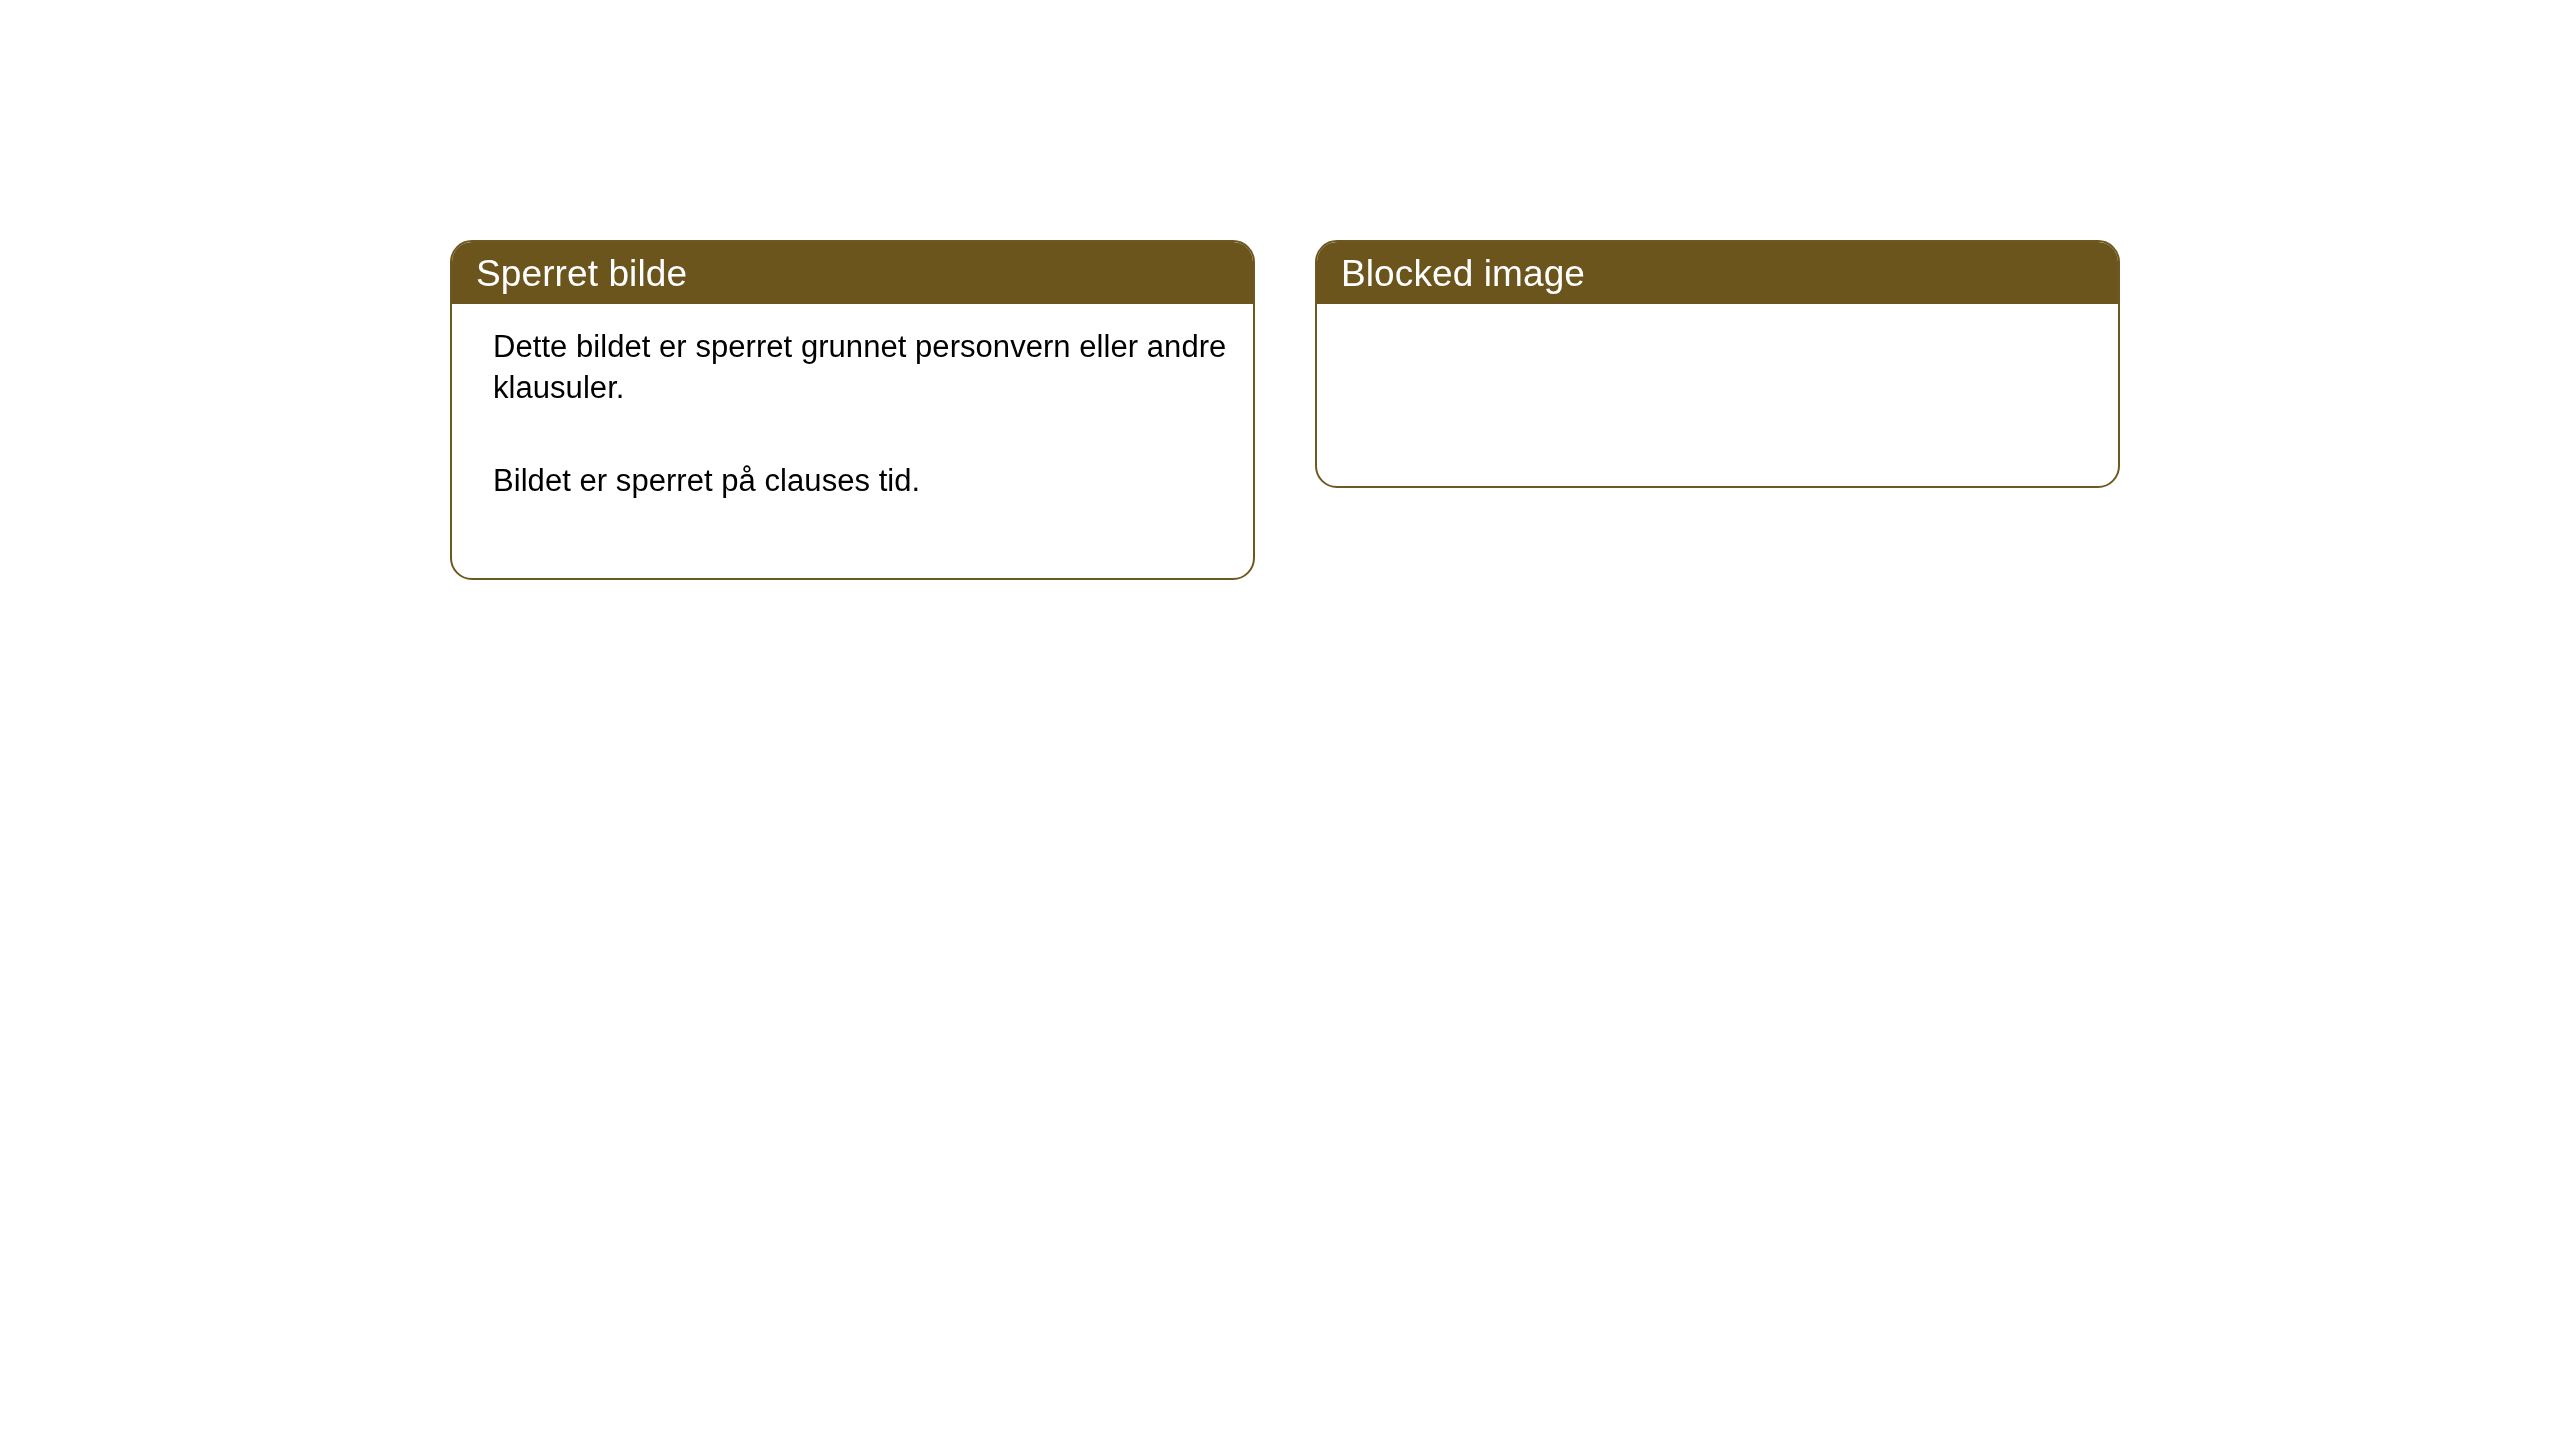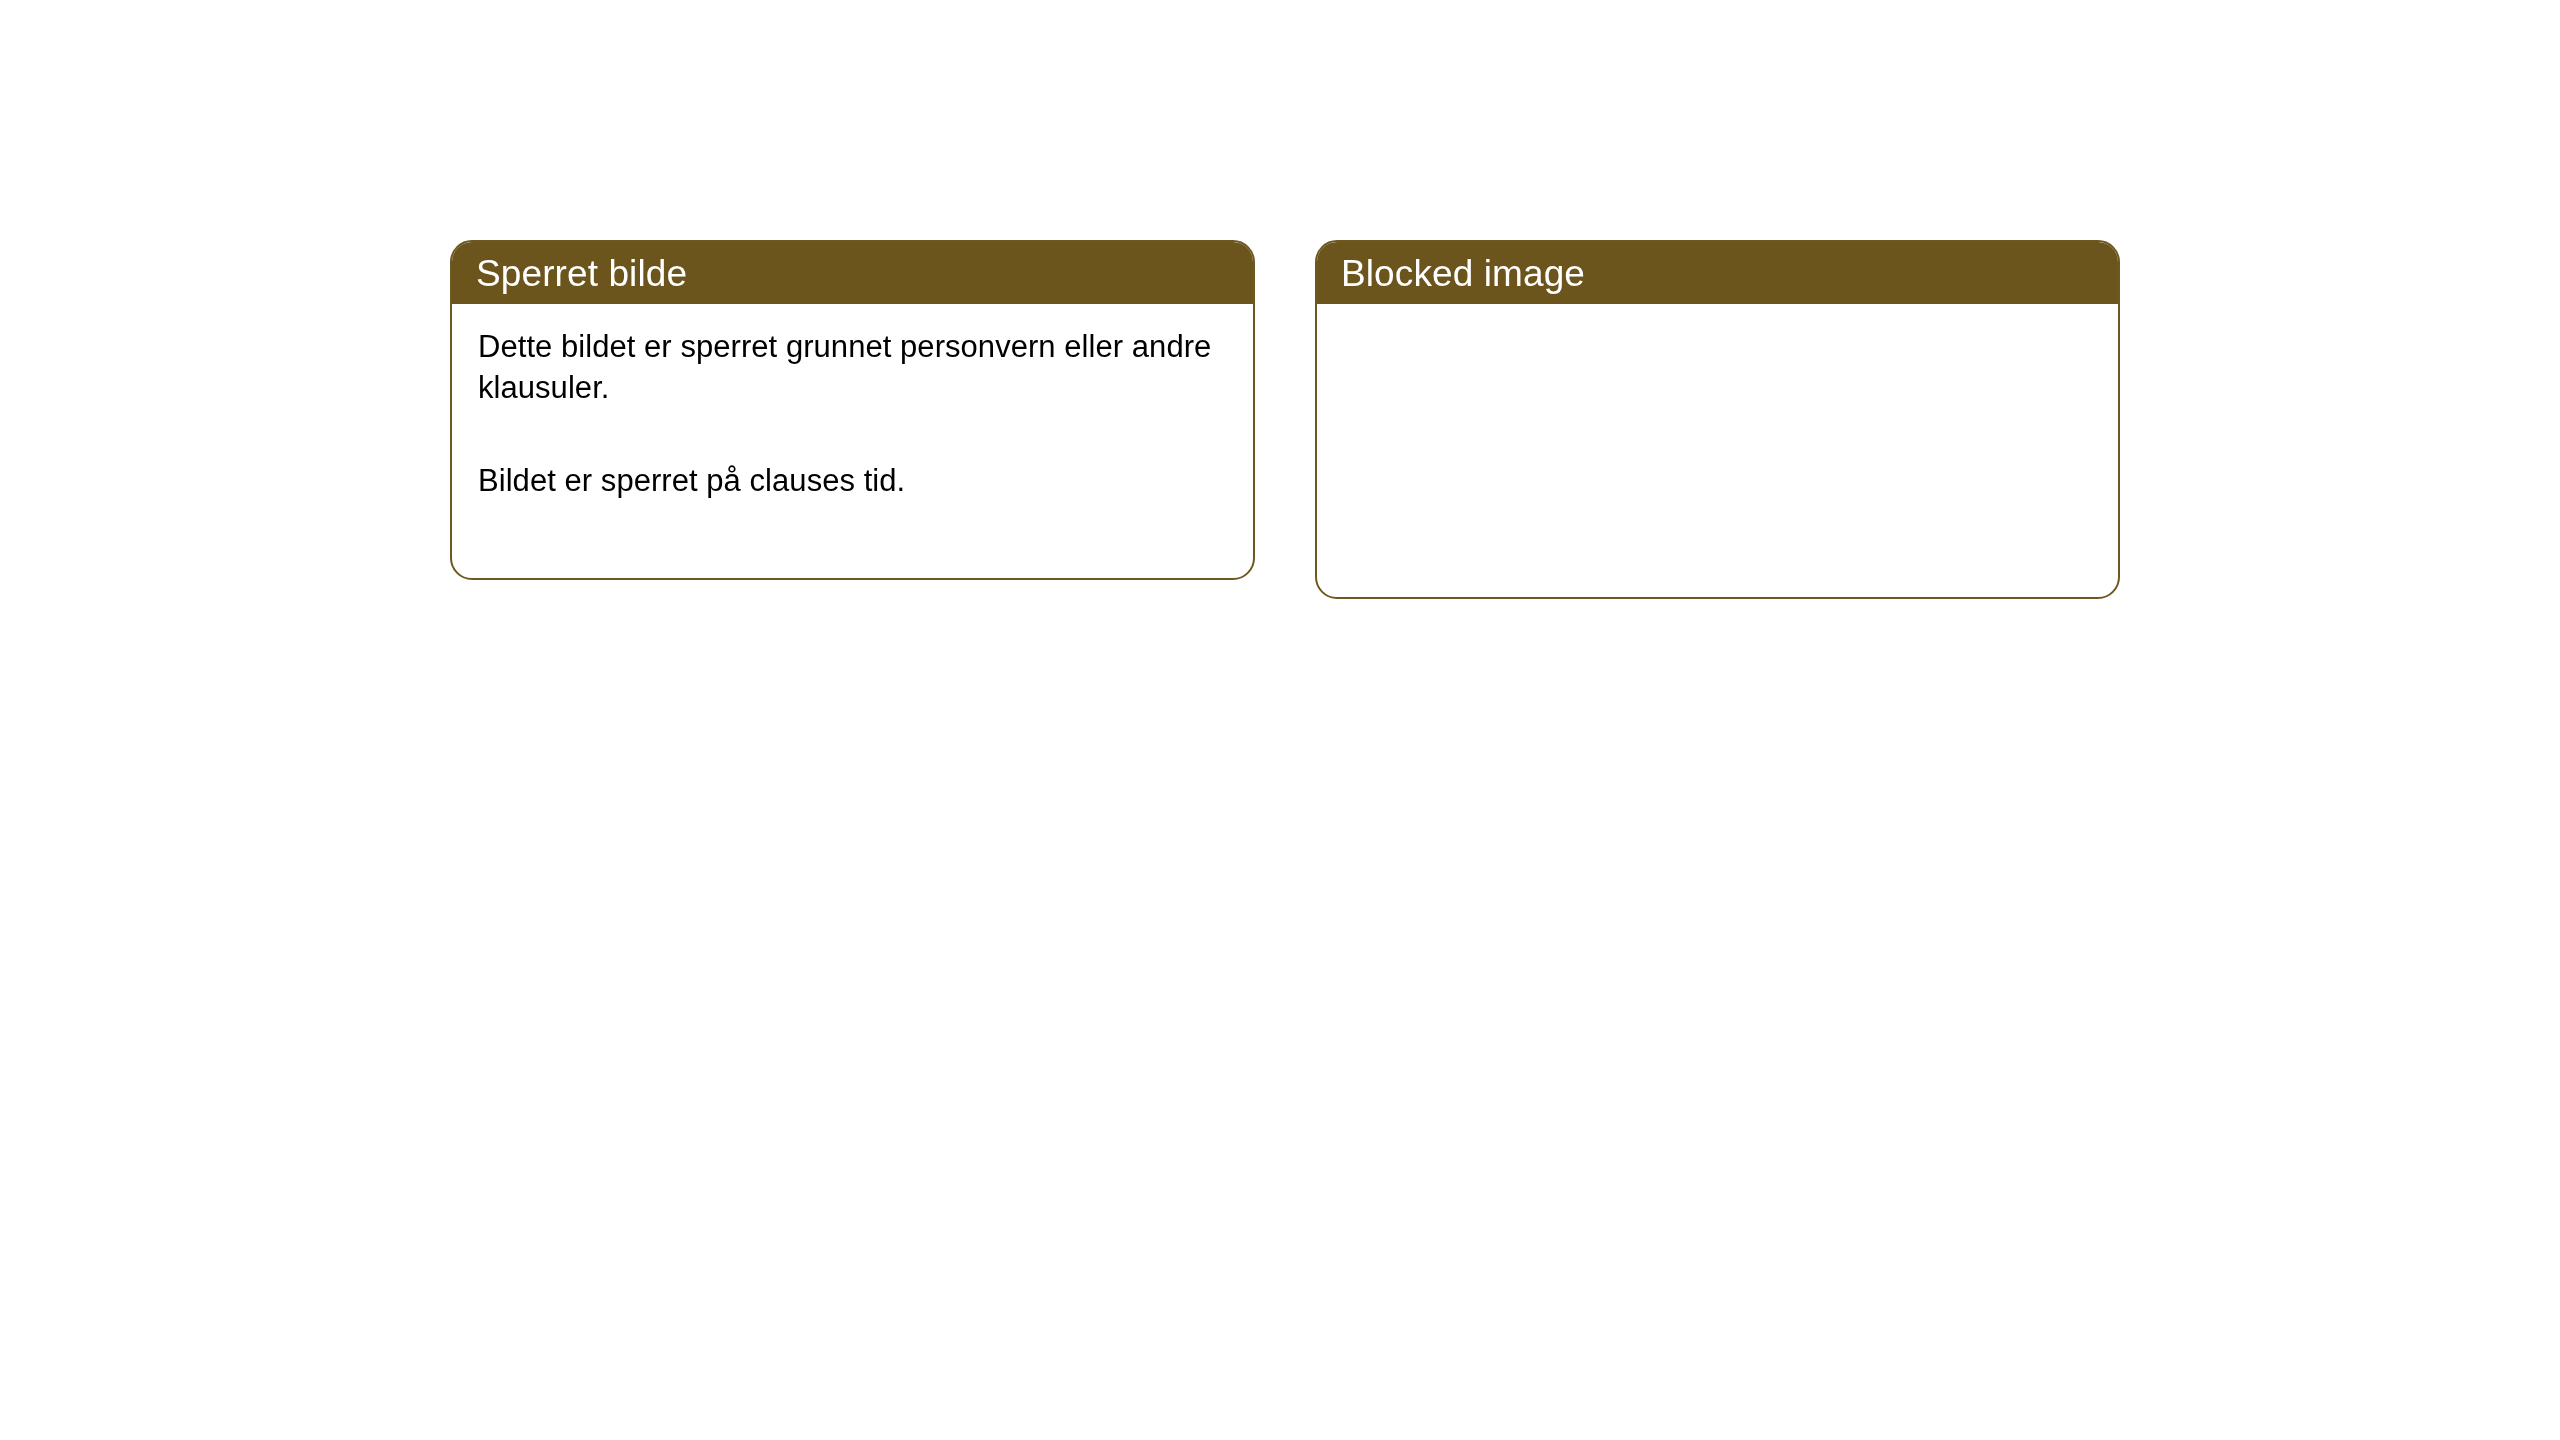--- a/index.html
+++ b/index.html
@@ -35,21 +35,21 @@
     flex-direction: column;
   }
 
   .notice-card.card-no {
     width: 805px;
     height: 340px;
   }
 
   .notice-card.card-en {
     width: 805px;
-    height: 359px;
+    height: 248px;
   }
 
   .card-header {
     background: #6b551c;
     color: #ffffff;
     height: 62px;
     min-height: 62px;
     display: flex;
     align-items: center;
     padding: 0 0 0 24px;
@@ -60,21 +60,21 @@
     font-size: 37px;
     font-weight: 400;
     line-height: 1;
     color: #ffffff;
     letter-spacing: 0.1px;
     white-space: nowrap;
   }
 
   .card-body {
     flex: 1 1 auto;
-    padding: 22px 26px 18px 26px;
+    padding: 22px 26px 18px 41px;
     box-sizing: border-box;
     display: flex;
     flex-direction: column;
   }
 
   .card-paragraph {
     font-size: 31px;
     line-height: 1.33;
     color: #000000;
     margin: 0;

